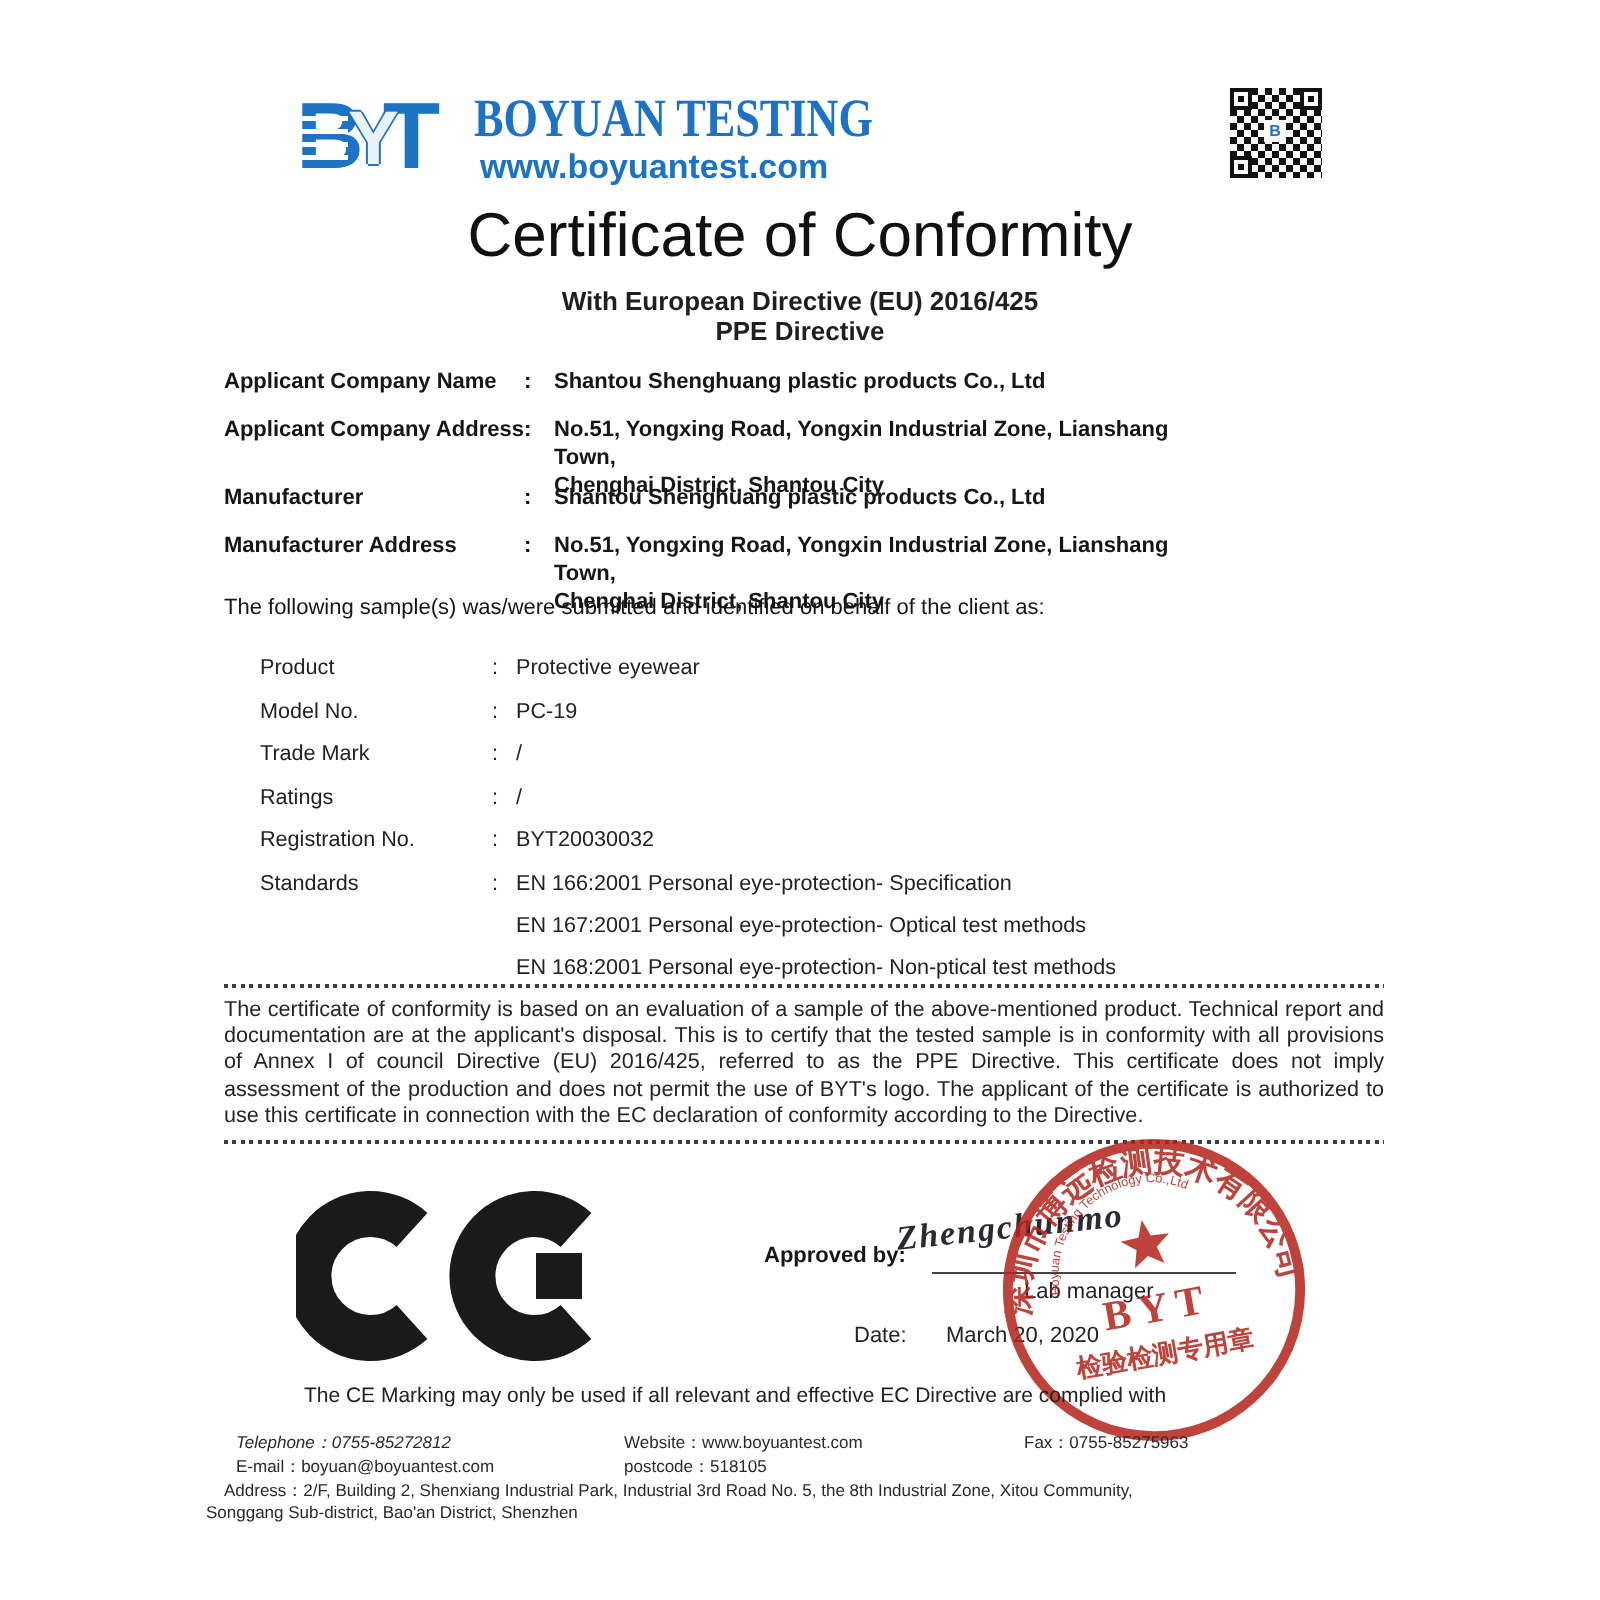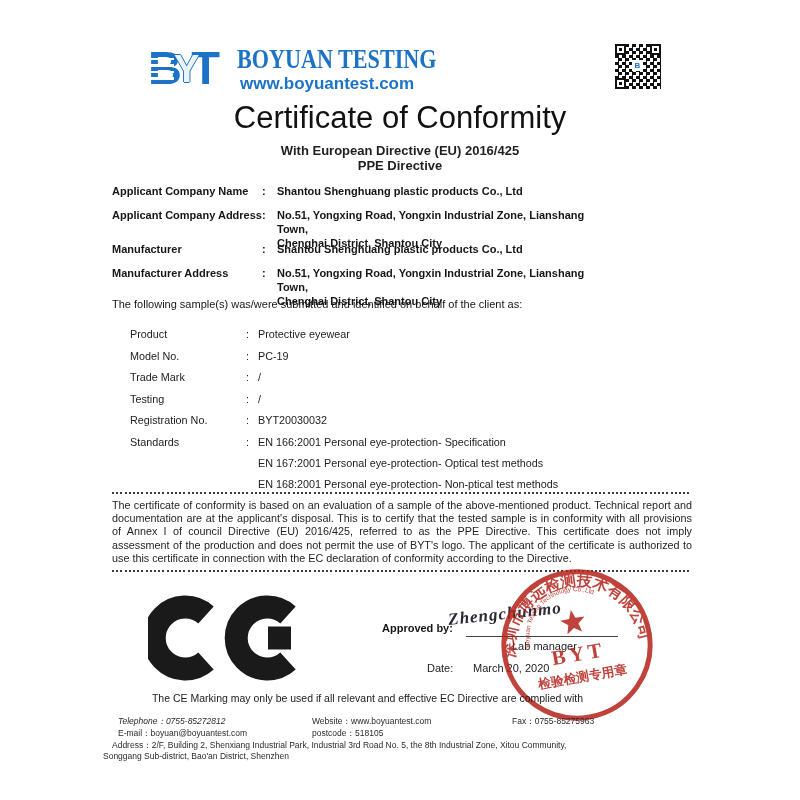--- a/index.html
+++ b/index.html
@@ -131,21 +131,21 @@
     </div>
   </div>
   <div class="srow" style="top:367px;">
     <div class="lbl">Trade Mark</div>
     <div class="sep">:</div>
     <div class="val">
       <div>/</div>
     </div>
   </div>
   <div class="srow" style="top:389px;">
-    <div class="lbl">Testing</div>
+    <div class="lbl">Ratings</div>
     <div class="sep">:</div>
     <div class="val">
       <div>/</div>
     </div>
   </div>
   <div class="srow" style="top:410px;">
     <div class="lbl">Registration No.</div>
     <div class="sep">:</div>
     <div class="val">
       <div>BYT20030032</div>

